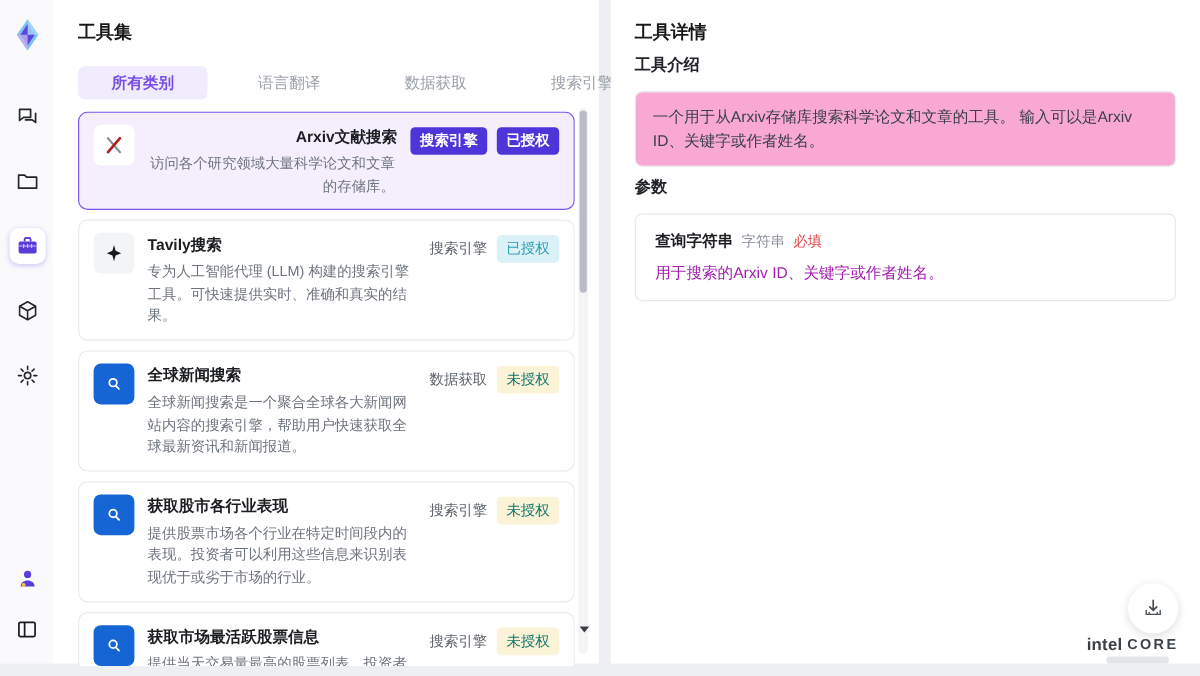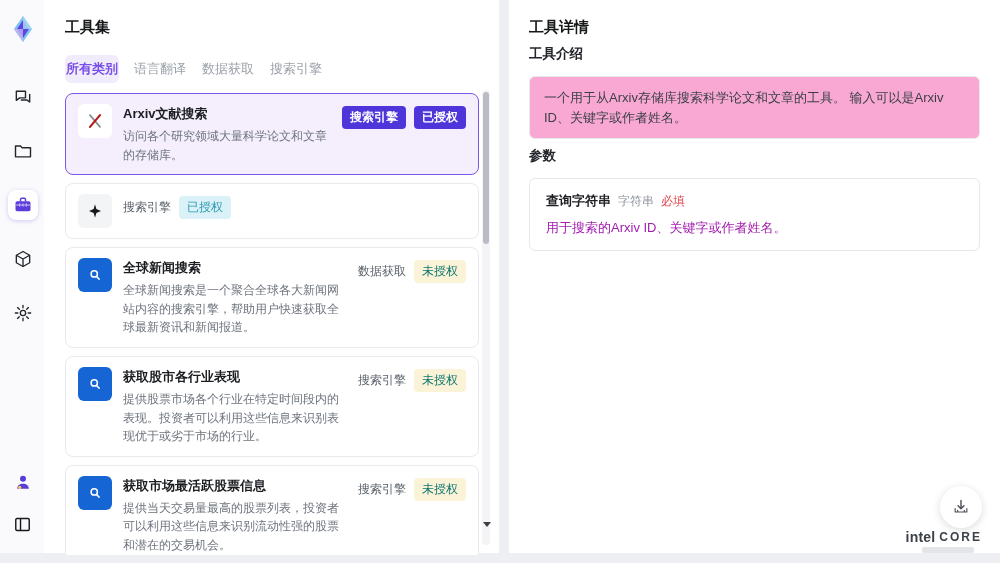--- a/index.html
+++ b/index.html
@@ -21,28 +21,28 @@
   .rail-btn { width:30px; height:30px; border-radius:8px; display:flex; align-items:center; justify-content:center; cursor:pointer; }
   .rail-btn.active { background:#fff; box-shadow:0 1px 4px rgba(90,60,220,.25); }
   .rail-bottom { margin-top:auto; margin-bottom:14px; display:flex; flex-direction:column; gap:12px; align-items:center; }
   
   .panel-list {
     position:absolute; left:44px; top:0; width:455px; height:553px;
     background:#ffffff; padding:18px 0 0 21px;
   }
   .panel-title { font-size:15px; font-weight:bold; color:#17181a; }
   .tabs { display:flex; gap:14px; margin-top:18px; align-items:center; }
-  .tab { font-size:13px; color:#9ba1a9; padding:5px 1px; border-radius:6px; cursor:pointer; white-space:nowrap; }
+  .tab { font-size:13px; color:#9ba1a9; padding:5px 28px; border-radius:6px; cursor:pointer; white-space:nowrap; }
   .tab.active { color:#7a4fe8; background:#f1ecfc; font-weight:bold; }
   .cards { margin-top:10px; width:414px; display:flex; flex-direction:column; gap:8px; height:462px; overflow:hidden; }
   .card {
     background:#fff; border:1px solid #e9eaef; border-radius:8px;
     padding:10px 12px; display:flex; gap:11px; cursor:pointer;
   }
-  .card.selected { background:#f5effd; border:1.5px solid #7b57e8; }
+  .card.selected { background:#f5effd; border:1.5px solid #7b57e8;text-align:right; }
   .tool-ic { flex:0 0 34px; width:34px; height:34px; border-radius:6px; display:flex; align-items:center; justify-content:center; }
   .tool-ic.lt { background:#f3f4f6; }
   .tool-ic.wt { background:#ffffff; }
   .tool-ic.blue { background:#1565d4; }
   .card-body { flex:1 1 auto; min-width:0; }
   .card-name { font-size:13px; font-weight:bold; color:#1b1d20; margin-top:1px; }
   .card-desc { font-size:12px; color:#6e747e; line-height:1.55; margin-top:4px; padding-right:2px; }
   .card-tags { flex:0 0 auto; display:flex; gap:8px; align-items:flex-start; padding-top:2px; }
   .tag { font-size:12px; border-radius:4px; padding:3px 8px; white-space:nowrap; }
   .tag.plain { color:#5c636b; padding:3px 0; }
@@ -186,20 +186,24 @@
         <span class="tag purple">已授权</span>
       </div>
     </div>
 
     <div class="card">
       <div class="tool-ic lt">
         <svg width="18" height="18" viewBox="0 0 24 24">
           <path d="M12 3l1.8 6.4L20 12l-6.2 2.6L12 21l-1.8-6.4L4 12l6.2-2.6z" fill="#17191d"></path>
         </svg>
       </div>
+      <div class="card-body">
+        <div class="card-name">Tavily搜索</div>
+        <div class="card-desc">专为人工智能代理 (LLM) 构建的搜索引擎工具。可快速提供实时、准确和真实的结果。</div>
+      </div>
       <div class="card-tags">
         <span class="tag plain">搜索引擎</span>
         <span class="tag teal">已授权</span>
       </div>
     </div>
 
     <div class="card">
       <div class="tool-ic blue">
         <svg width="18" height="18" viewBox="0 0 24 24" fill="none" stroke="#fff" stroke-width="2" stroke-linecap="round">
           <circle cx="11" cy="10.5" r="4.2"></circle>

